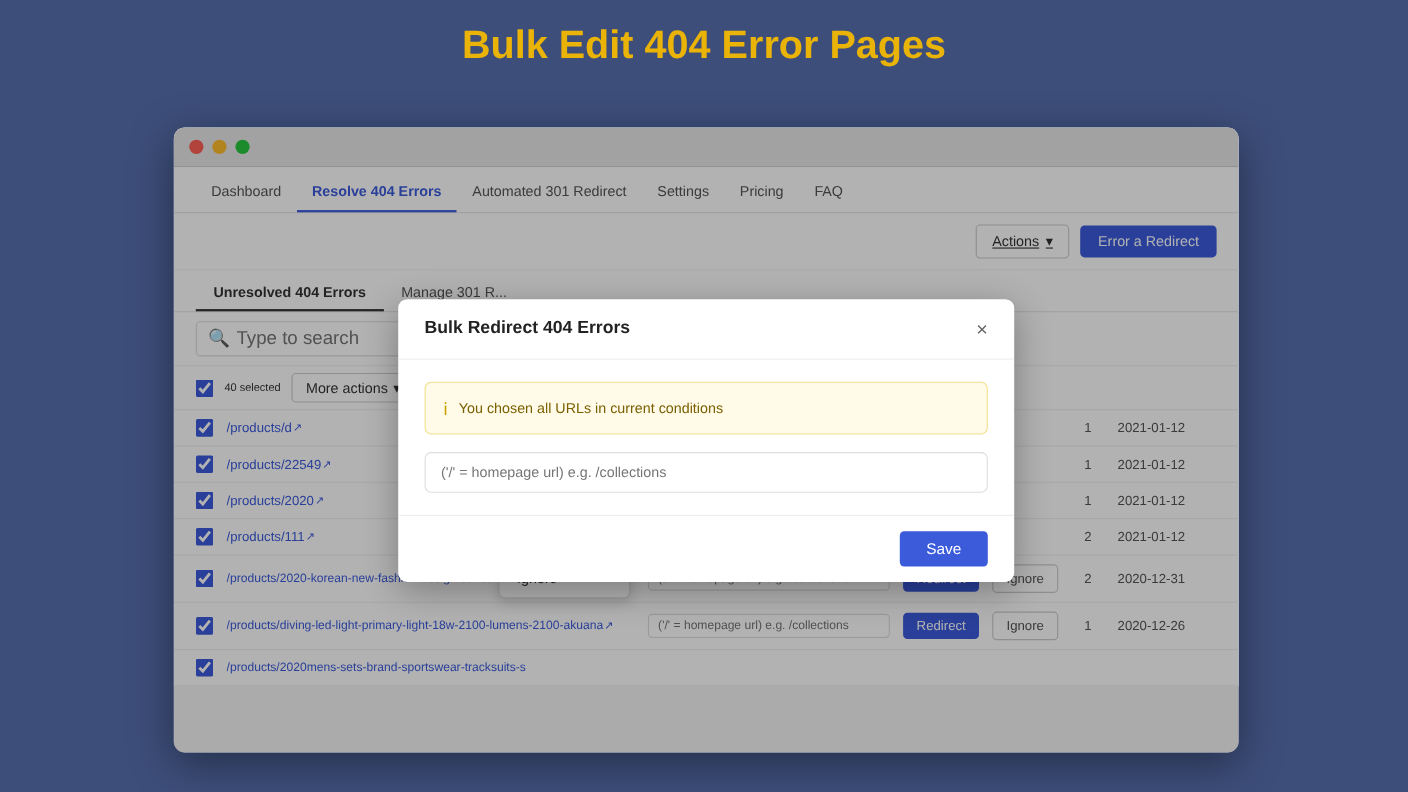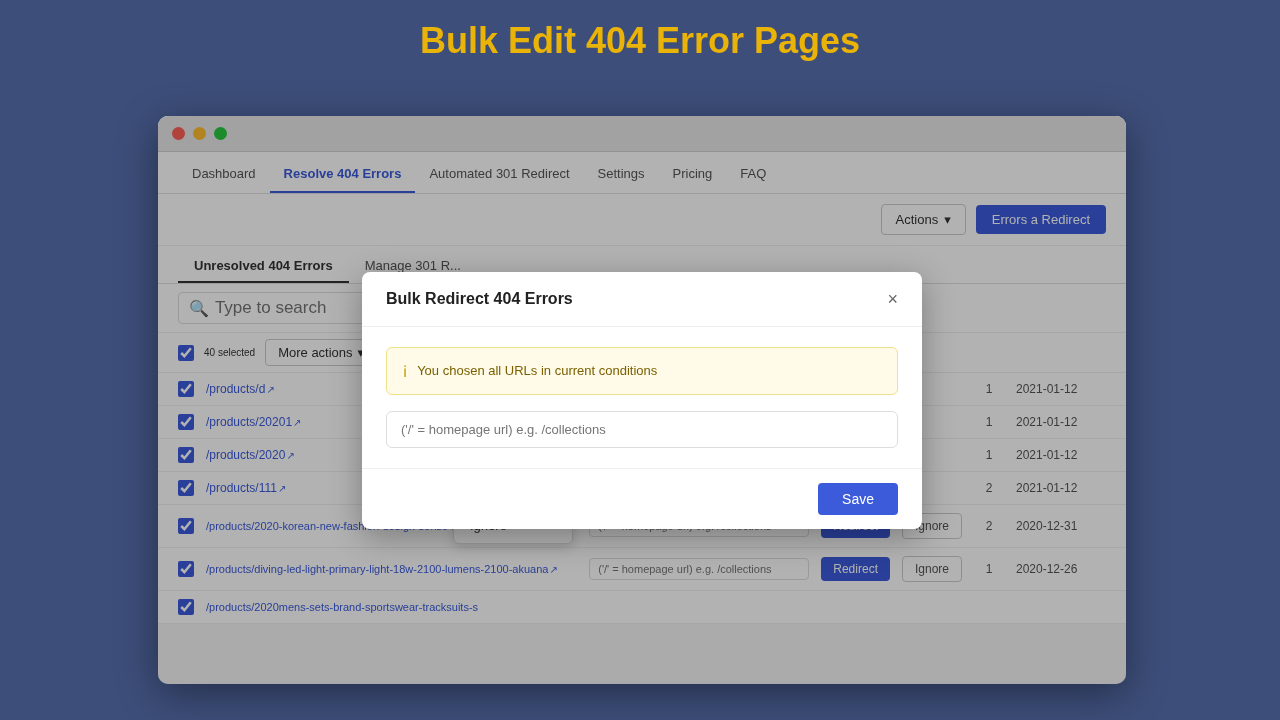--- a/index.html
+++ b/index.html
@@ -92,20 +92,21 @@
       background: #fff;
       border: 1px solid #ccc;
       border-radius: 4px;
       padding: 7px 14px;
       font-size: 13px;
       cursor: pointer;
       display: flex;
       align-items: center;
       gap: 6px;
       color: #333;
+      text-decoration: underline;
     }
     .create-redirect-btn {
       background: #3b5bdb;
       color: #fff;
       border: none;
       border-radius: 4px;
       padding: 7px 16px;
       font-size: 13px;
       cursor: pointer;
       font-weight: 500;
@@ -416,21 +417,21 @@
     <div class="nav-tab">Settings</div>
     <div class="nav-tab">Pricing</div>
     <div class="nav-tab">FAQ</div>
   </div>
 
   <div class="top-action-bar">
     <button class="actions-btn">
       <span>Actions</span>
       <span>▾</span>
     </button>
-    <button class="create-redirect-btn">Errors a Redirect</button>
+    <button class="create-redirect-btn">Error a Redirect</button>
   </div>
 
   <div class="sub-tabs">
     <div class="sub-tab active">Unresolved 404 Errors</div>
     <div class="sub-tab">Manage 301 R...</div>
   </div>
 
   <div class="table-toolbar">
     <div class="search-box">
       <span>🔍</span>
@@ -459,21 +460,21 @@
           </span>
       </span>
       <span class="row-count">1</span>
       <span class="row-date">2021-01-12</span>
     </div>
 
     <div class="table-row">
       <input type="checkbox" class="bulk-checkbox row-checkbox" checked="" style="">
       <span class="row-url">
         <span class="row-url-link">
-            <span>/products/20201</span>
+            <span>/products/22549</span>
             <span class="external-icon">↗</span>
           </span>
       </span>
       <span class="row-count">1</span>
       <span class="row-date">2021-01-12</span>
     </div>
 
     <div class="table-row">
       <input type="checkbox" class="bulk-checkbox row-checkbox" checked="" style="">
       <span class="row-url">

